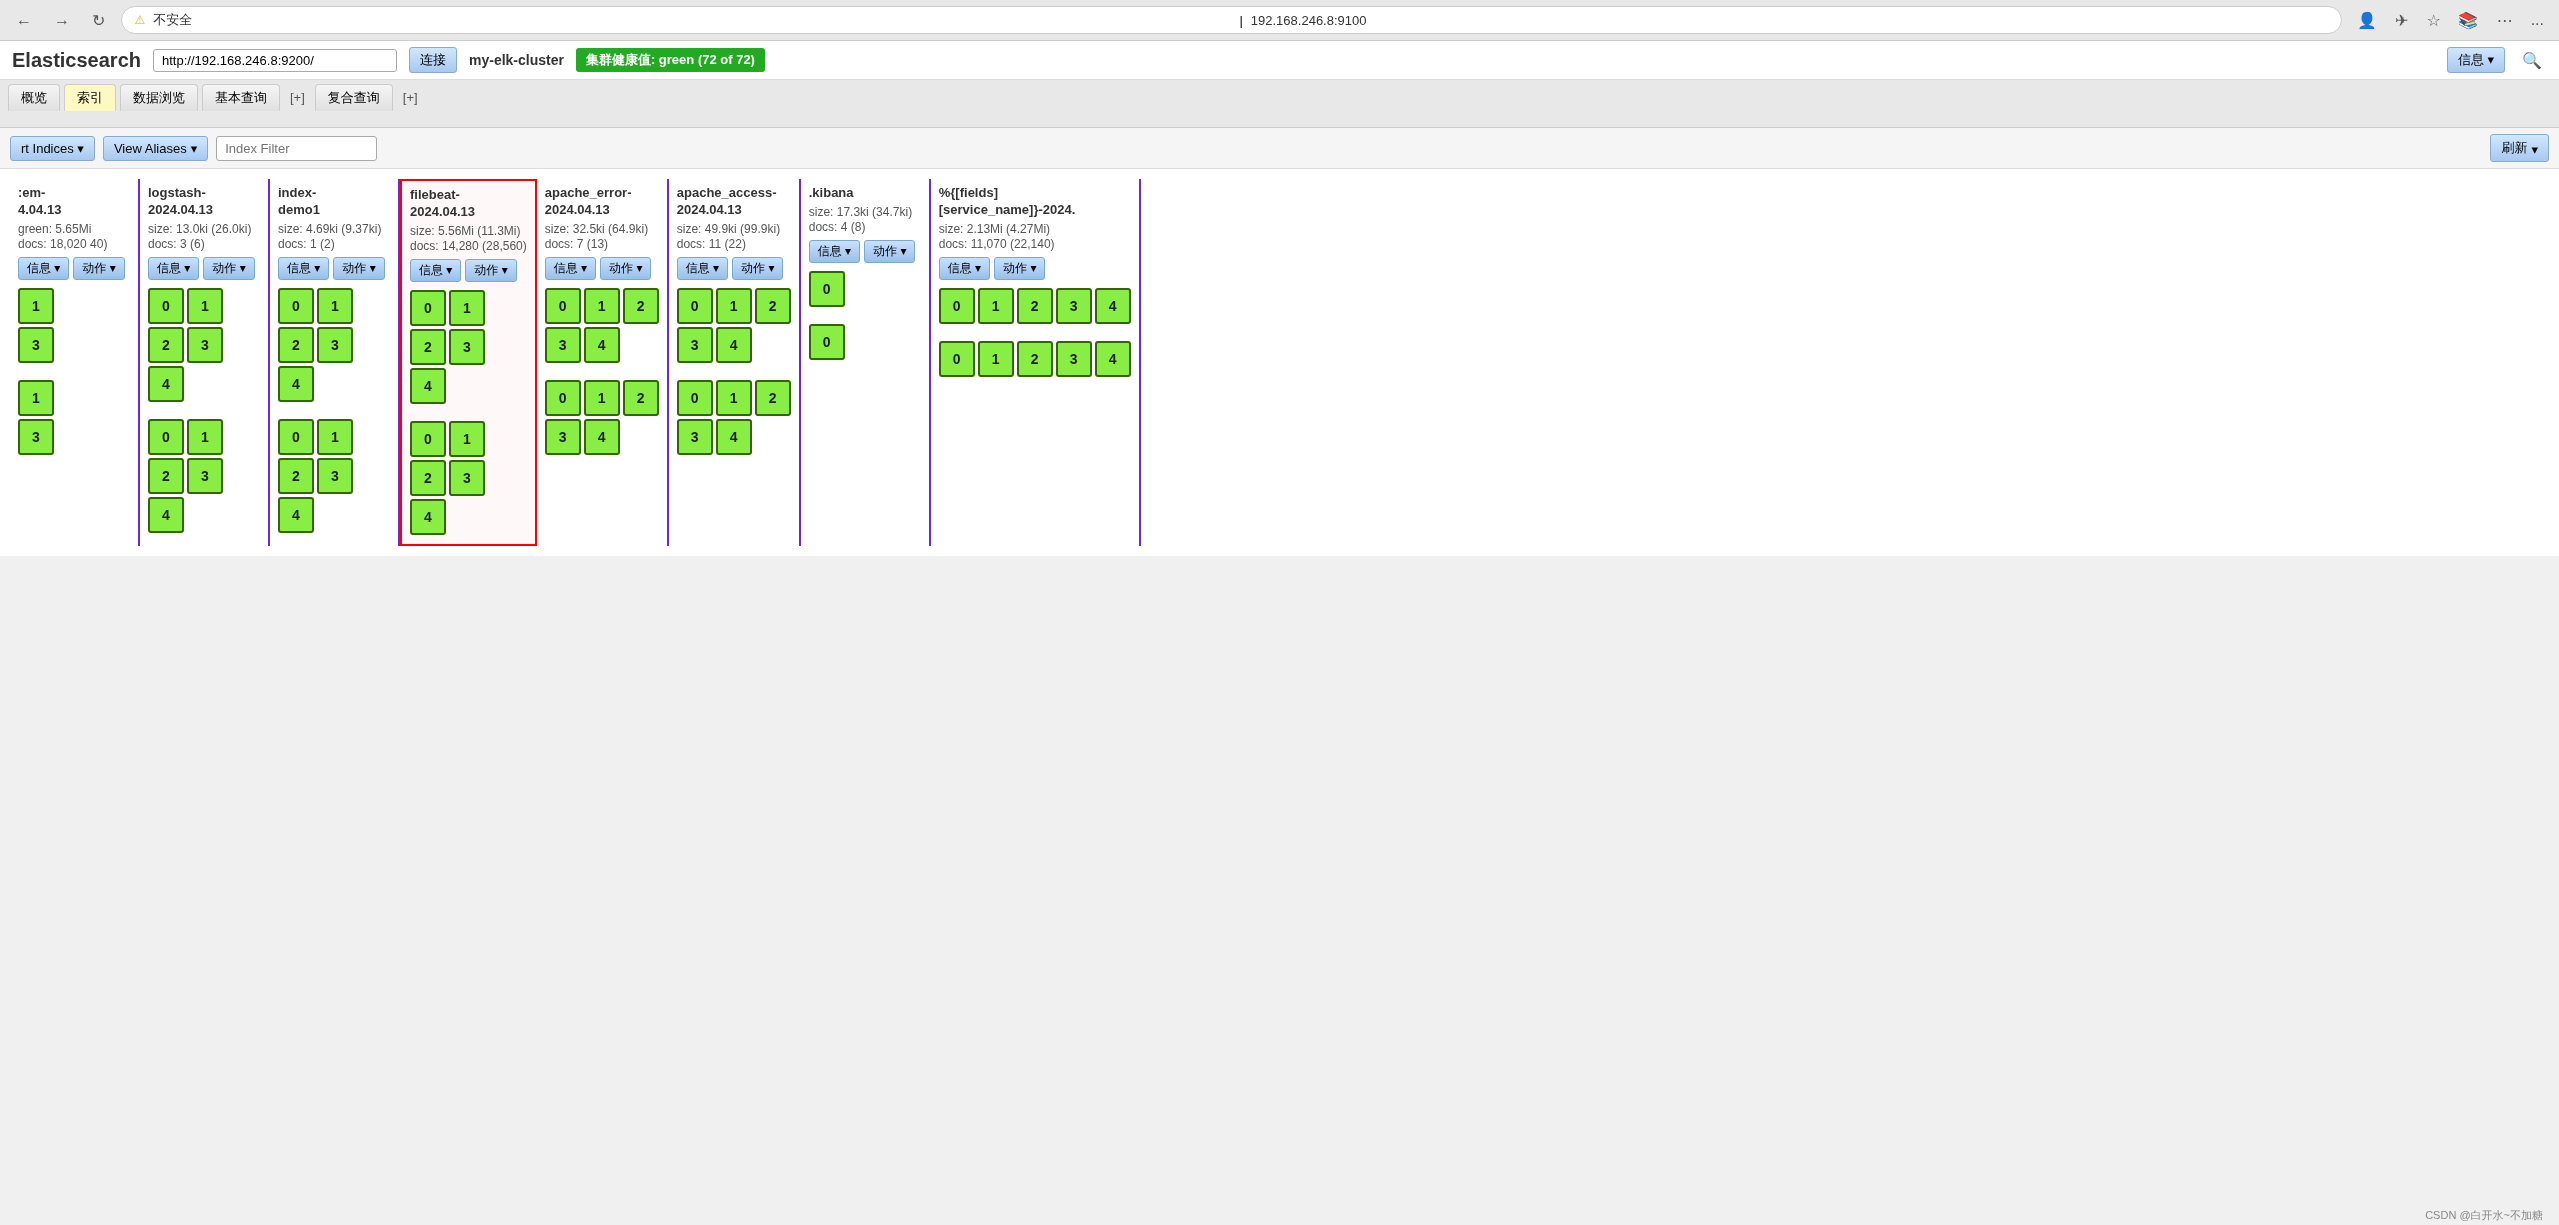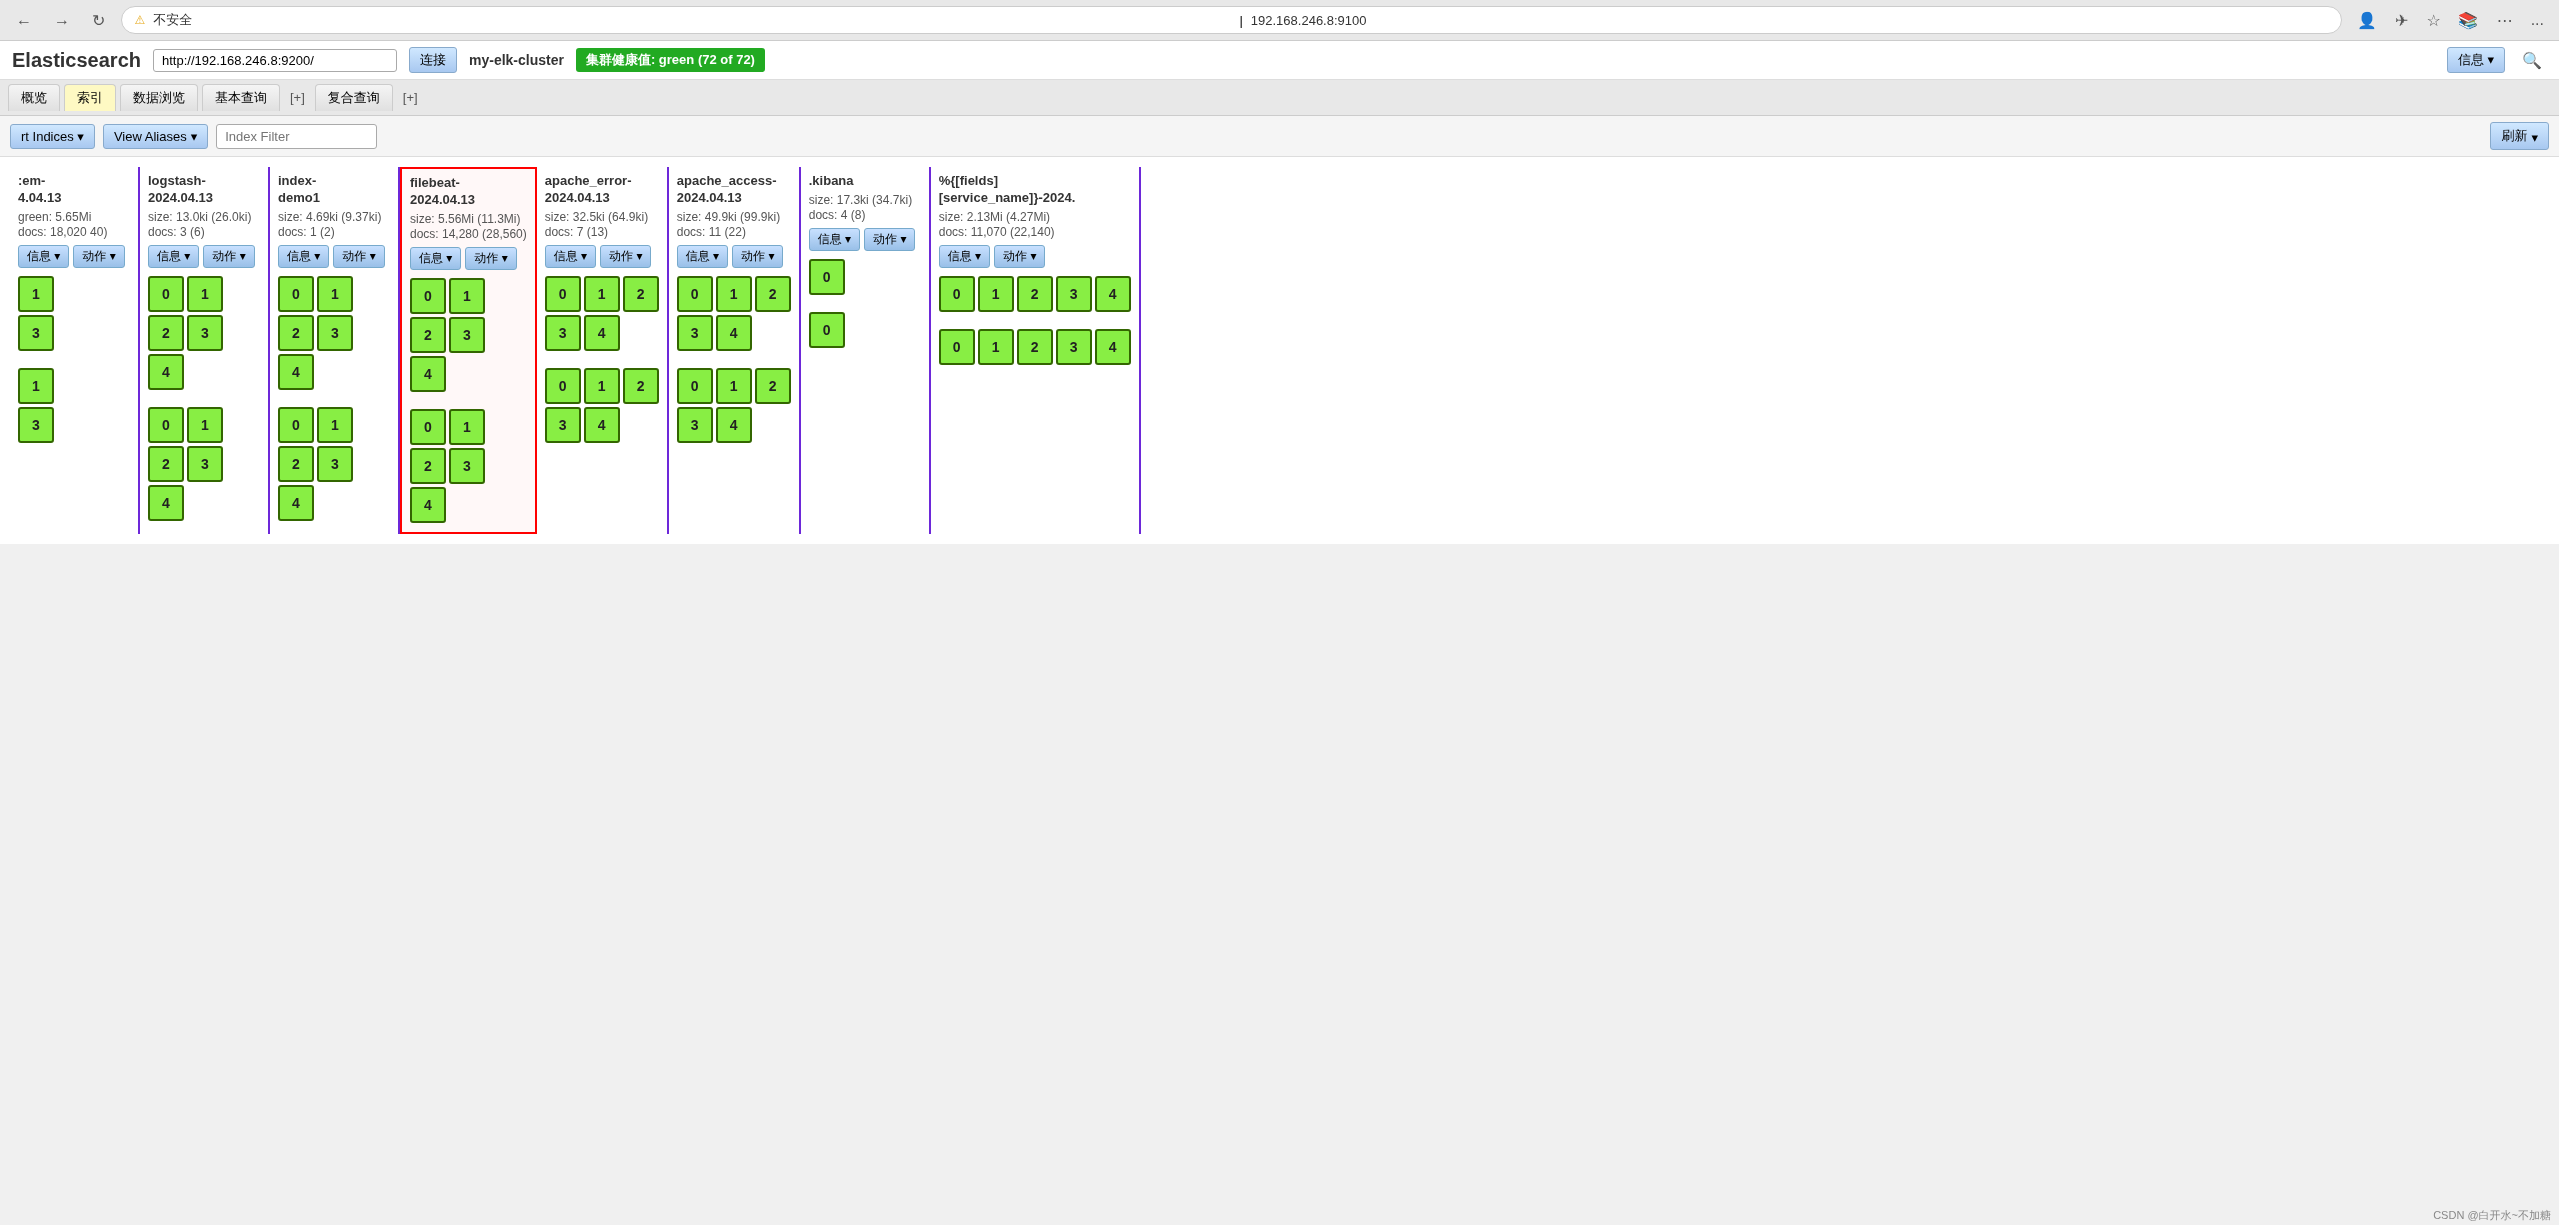--- a/index.html
+++ b/index.html
@@ -74,21 +74,21 @@
       padding: 3px 10px;
       cursor: pointer;
       font-size: 13px;
     }
     .search-icon-top { font-size: 16px; color: #555; cursor: pointer; padding: 2px 5px; }
 
     
     .nav-tabs {
       background: #e8e8e8;
       border-bottom: 1px solid #ccc;
-      padding: 4px 8px 4px;
+      padding: 4px 8px 16px;
       display: flex;
       gap: 4px;
     }
     .nav-tab {
       background: linear-gradient(to bottom, #f5f5f5, #e0e0e0);
       border: 1px solid #ccc;
       border-bottom: none;
       border-radius: 4px 4px 0 0;
       padding: 4px 12px;
       cursor: pointer;
@@ -216,21 +216,21 @@
       color: #222;
     }
     .shard-divider {
       height: 6px;
     }
 
     
     .bottom-bar {
       position: fixed;
       bottom: 0;
-      right: 0;
+      right: 8px;
       padding: 2px 8px;
       font-size: 11px;
       color: #888;
       background: #f0f0f0;
     }
   </style>
 </head>
 <body>
 
 <div class="browser-bar">

